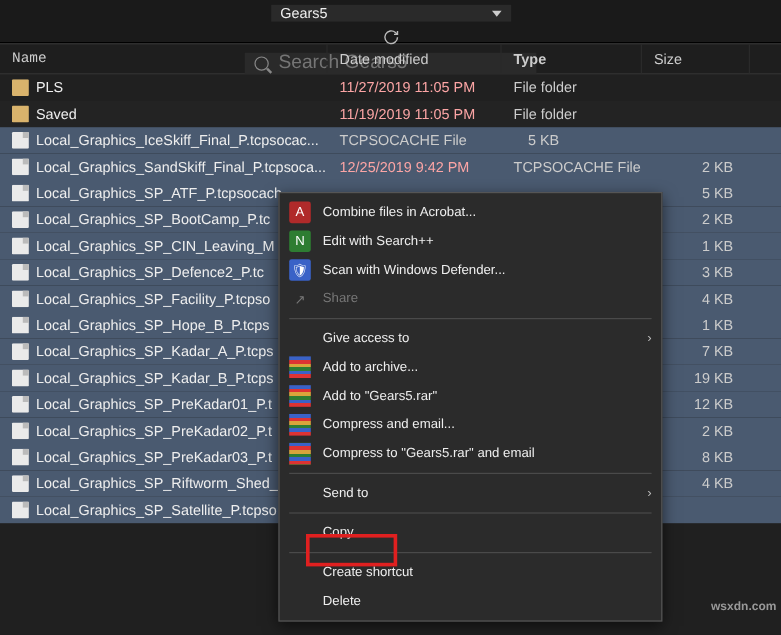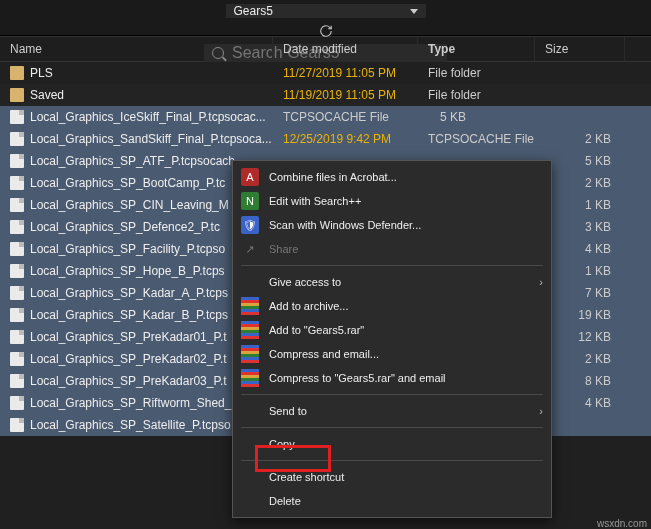--- a/index.html
+++ b/index.html
@@ -9,33 +9,33 @@
   .topbar { display: flex; align-items: center; height: 36px; background: #1a1a1a; border-bottom: 1px solid #000; padding: 4px 6px; gap: 6px; flex-direction: column; }
   .crumb-box { display: flex; align-items: center; background: #2a2a2a; height: 26px; padding: 0 8px; gap: 8px; min-width: 200px; }
   .crumb-box span.text { color: #eee; }
   .icon-btn { width: 26px; height: 26px; display: flex; align-items: center; justify-content: center; color: #bbb; }
   .search-box { flex: 1; display: flex; align-items: center; background: #2a2a2a; height: 26px; padding: 0 8px; gap: 8px; color: #888; }
   .search-box input { background: transparent; border: none; color: #e5e5e5; outline: none; flex: 1; font-size: 16px; }
 
   
   .headers { display: flex; height: 26px; background: #1e1e1e; border-top: 1px solid #333; border-bottom: 1px solid #333; color: #ccc; }
   .hcell { display: flex; align-items: center; padding: 0 10px; border-right: 1px solid #2a2a2a; }
-  .col-name { width: 273px; }
+  .col-name { width: 273px; font-family: Liberation Mono, monospace; }
   .col-date { width: 145px; }
   .col-type { width: 117px; font-weight: bold; }
   .col-size { width: 90px; justify-content: flex-start; }
 
   
   .rows { }
   .row { display: flex; height: 22px; align-items: center; color: #eee; }
   .row.selected { background: #4a5a70; }
   .row:not(.selected):nth-child(even){ background:#232323; }
   .cell { padding: 0 10px; overflow: hidden; white-space: nowrap; text-overflow: ellipsis; display:flex; align-items:center; gap:6px;}
   .cell.name { width: 273px; }
-  .cell.date { width: 145px; color: #eab308; }
+  .cell.date { width: 145px; color: #fca5a5; }
   .cell.type { width: 117px; color: #ccc; }
   .cell.size { width: 90px; justify-content: flex-end; padding-right: 14px; color: #ccc;}
   .fico { width: 14px; height: 14px; display:inline-block; flex-shrink:0;}
   .folder-ico { background:#d9b36c; border-radius:1px; }
   .file-ico { background:#eaeaea; border-radius:1px; position:relative;}
   .file-ico::after{content:"";position:absolute;top:0;right:0;width:5px;height:5px;background:#bbb;}
 
   
   .ctxmenu {
     position: absolute;
@@ -68,21 +68,21 @@
 
   .highlight-box {
     position: absolute;
     left: 255px; top: 445px;
     width: 76px; height: 27px;
     border: 3px solid #e02020;
     z-index: 200;
     pointer-events:none;
   }
 
-  .watermark { position:absolute; right:4px; bottom:0; color:#999; font-size:10px; }
+  .watermark { position:absolute; right:4px; bottom:18px; color:#999; font-size:10px;font-weight:bold; }
 
   .chevd { display:inline-block; width:0;height:0;border-left:4px solid transparent;border-right:4px solid transparent;border-top:5px solid #ccc;}
   .magnify { width:12px;height:12px;border:1.5px solid #888;border-radius:50%;position:relative;}
   .magnify::after{content:"";position:absolute;width:5px;height:1.5px;background:#888;right:-4px;bottom:-1px;transform:rotate(45deg);}
 </style>
 </head>
 <body>
 
 <div class="topbar">
   <div class="crumb-box">

